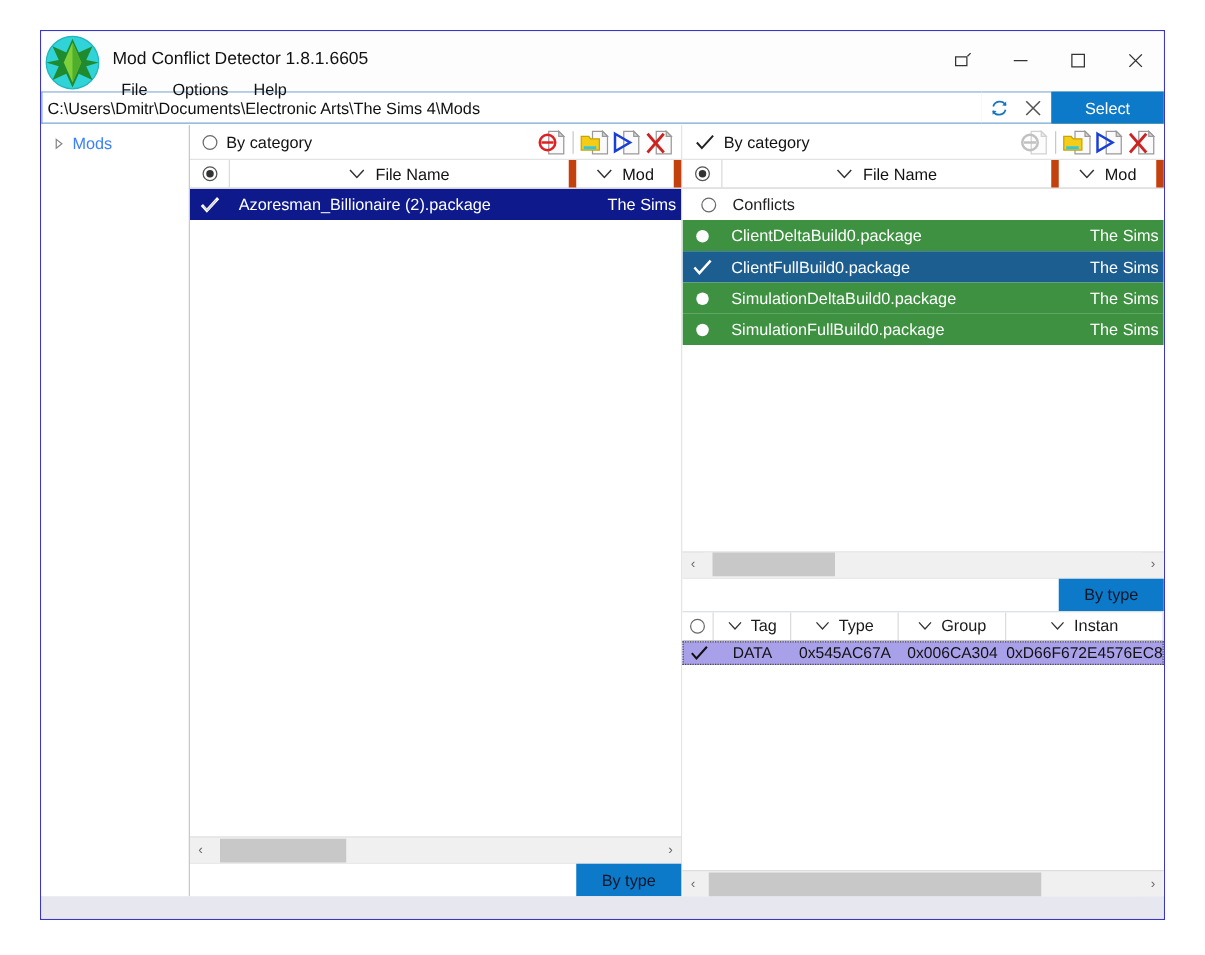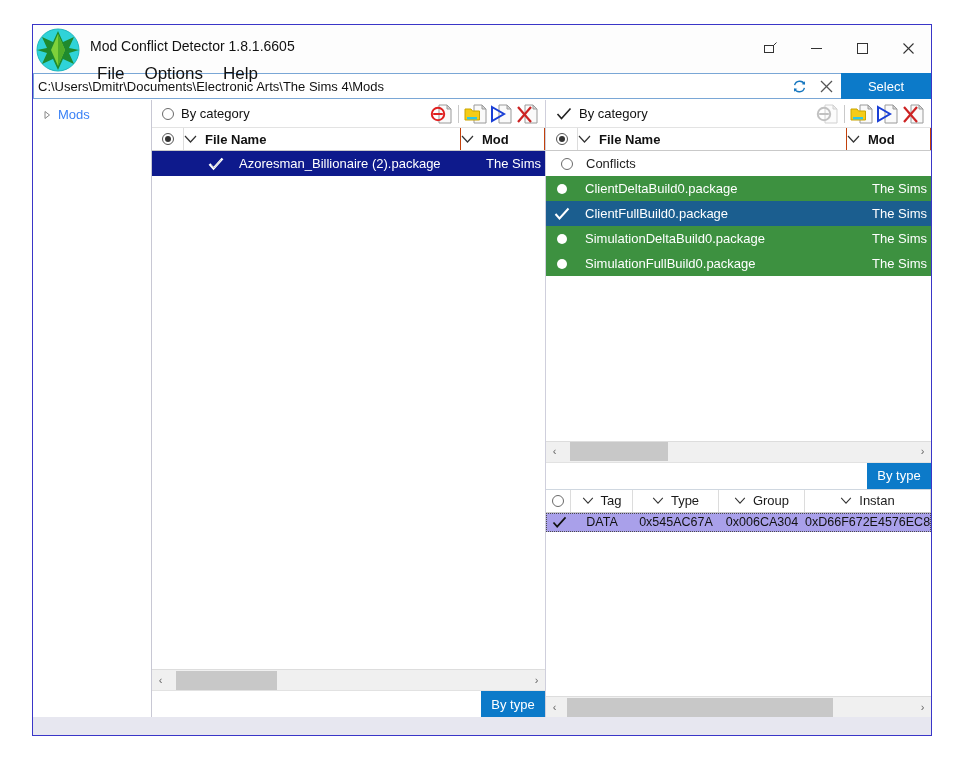--- a/index.html
+++ b/index.html
@@ -32,21 +32,21 @@
   .win-btns{position:absolute;right:0;top:0;display:flex;height:46px;align-items:center;}
   .win-btn{
     width:46px;height:46px;display:flex;align-items:center;justify-content:center;
     color:#222;
   }
   
   .menubar{
     position:absolute;left:55px;top:36px;display:flex;gap:2px;
   }
   .menu-item{
-    padding:3px 9px;font-size:17px;color:#111;
+    padding:3px 9px;font-size:13px;color:#111;
   }
   
   .pathrow{
     flex:0 0 26px;height:26px;display:flex;align-items:stretch;
     border-bottom:1px solid #ffffff;background:#fde047;
   }
   .path-input{
     flex:1 1 auto;display:flex;align-items:center;
     padding-left:4px;font-size:13px;color:#111;
     border:1px solid #7aa7d6;border-right:none;background:#fff;
@@ -99,35 +99,35 @@
   .ch-check{
     flex:0 0 31px;display:flex;align-items:center;justify-content:center;
     border-right:1px solid #dcdcdc;
   }
   .radio-filled{
     width:12px;height:12px;border-radius:50%;border:1px solid #555;background:#fff;
     display:flex;align-items:center;justify-content:center;box-sizing:border-box;
   }
   .radio-filled::after{content:"";width:6px;height:6px;border-radius:50%;background:#333;}
   .ch-cell{
-    display:flex;align-items:center;gap:8px;
-    border-right:1px solid #c2410c;box-sizing:border-box;white-space:nowrap;overflow:hidden;font-weight:bold;
+    display:flex;align-items:center;justify-content:center;gap:8px;
+    border-right:6px solid #c2410c;box-sizing:border-box;white-space:nowrap;overflow:hidden;
   }
   .ch-name{flex:1 1 auto;}
   .ch-mod{flex:0 0 84px;}
   .chev{display:inline-block;}
   
   .listbox{flex:1 1 auto;min-height:0;overflow:hidden;background:#fff;position:relative;}
   .row{
     height:25px;display:flex;align-items:center;font-size:13px;box-sizing:border-box;
   }
   .row .mark{flex:0 0 31px;display:flex;align-items:center;justify-content:center;}
   .row .fname{flex:1 1 auto;padding-left:8px;white-space:nowrap;overflow:hidden;}
   .row .fmod{flex:0 0 84px;text-align:right;padding-right:4px;white-space:nowrap;overflow:hidden;}
-  .row.sel{background:#0e1a8c;color:#fff;padding-left:48px;}
+  .row.sel{background:#0e1a8c;color:#fff;}
   .row.sel2{background:#1b5e8f;color:#fff;}
   .row.green{background:#3d9140;color:#fff;}
   .row.group{background:#fff;color:#222;padding-left:10px;}
   .row.group .gname{padding-left:8px;}
   .dot{width:10px;height:10px;border-radius:50%;background:#fff;display:inline-block;}
   
   .hscroll{
     flex:0 0 21px;display:flex;align-items:center;background:#f0f0f0;
     border-top:1px solid #ddd;box-sizing:border-box;
   }
@@ -135,21 +135,21 @@
     flex:0 0 17px;text-align:center;color:#666;font-size:11px;line-height:19px;
   }
   .hs-track{flex:1 1 auto;height:19px;position:relative;background:#f0f0f0;}
   .hs-thumb{position:absolute;top:0;left:0;height:19px;background:#c8c8c8;}
   
   .bytype-bar{
     flex:0 0 26px;display:flex;align-items:stretch;justify-content:flex-end;
     background:#ffffff;border-top:1px solid #e2e2e2;
   }
   .bytype-btn{
-    width:64px;background:#0c7ac9;color:#ffffff;display:flex;align-items:center;justify-content:center;
+    width:84px;background:#0c7ac9;color:#0f172a;display:flex;align-items:center;justify-content:center;
     font-size:13px;
   }
   
   .detail{
     flex:1 1 auto;display:flex;flex-direction:column;min-height:0;background:#fff;
     border-top:1px solid #cfd7e0;
   }
   .dt-head{
     flex:0 0 22px;display:flex;align-items:stretch;font-size:13px;
     border-bottom:1px solid #c9c9c9;background:#fff;

